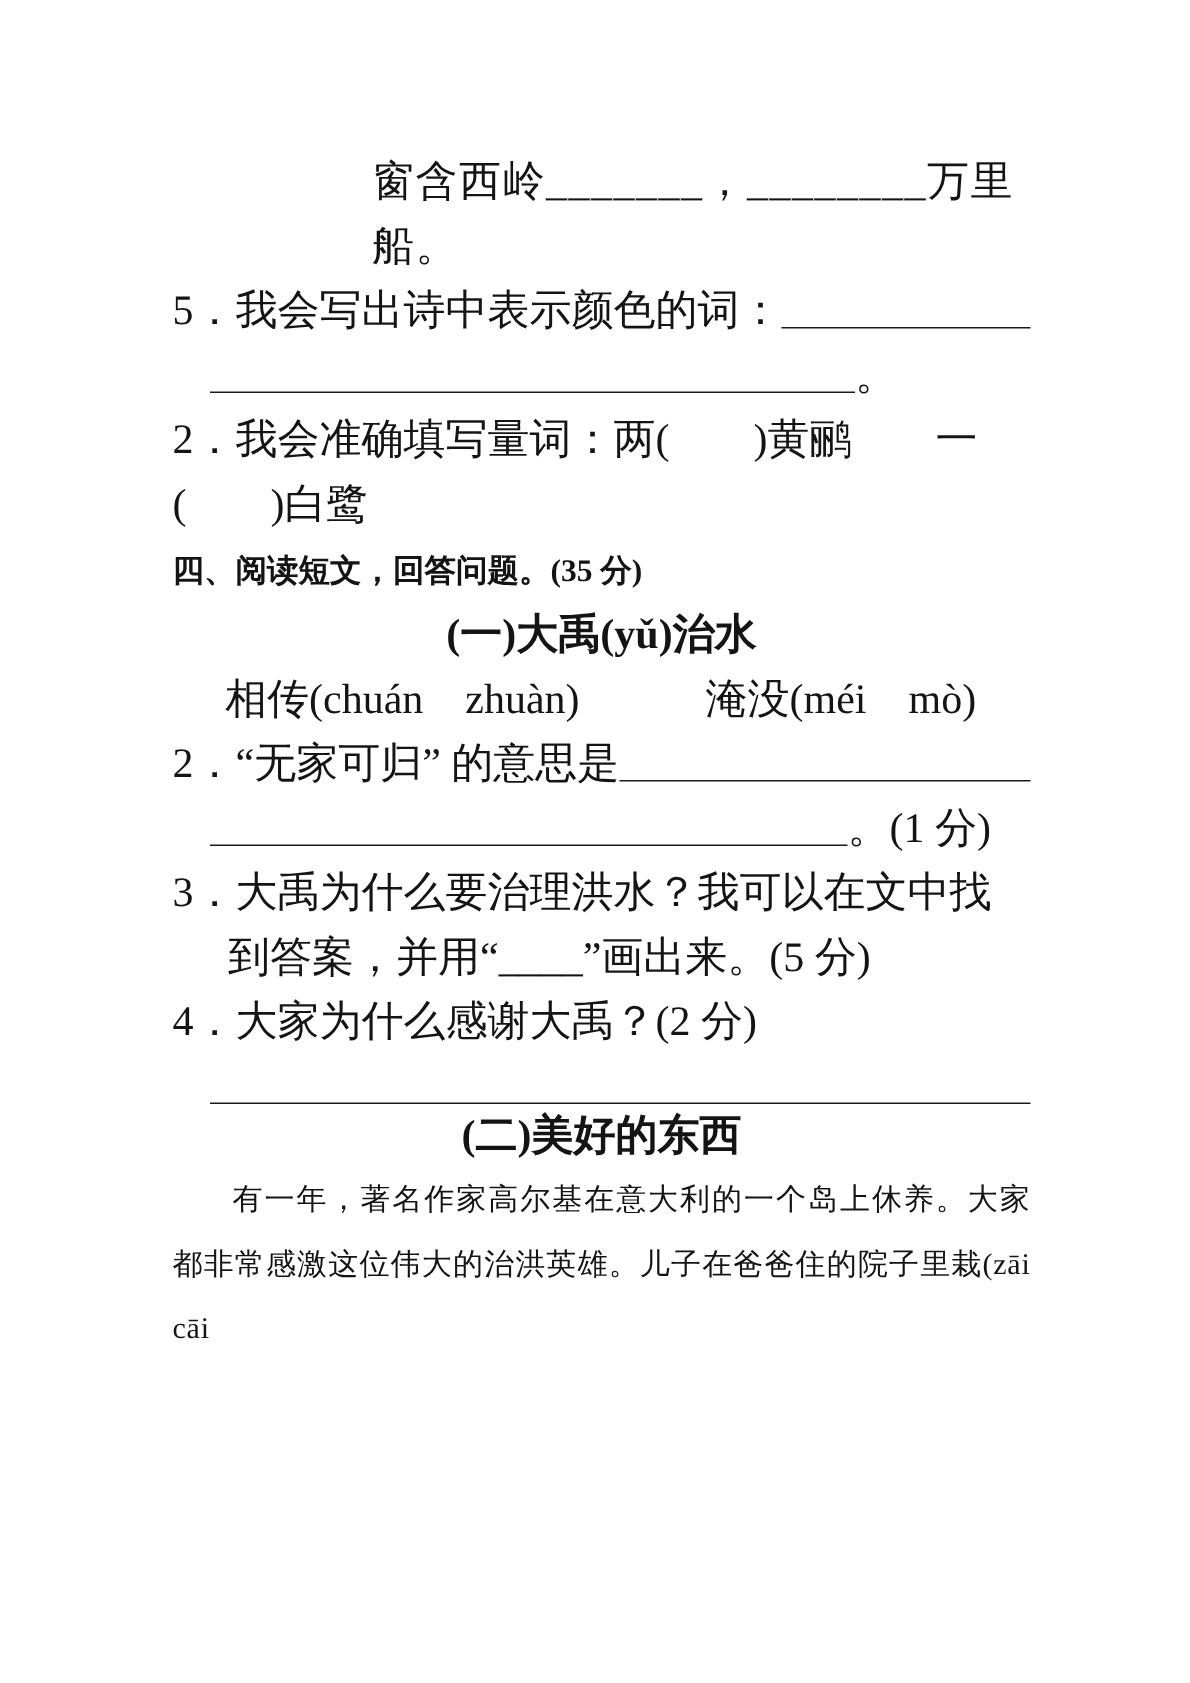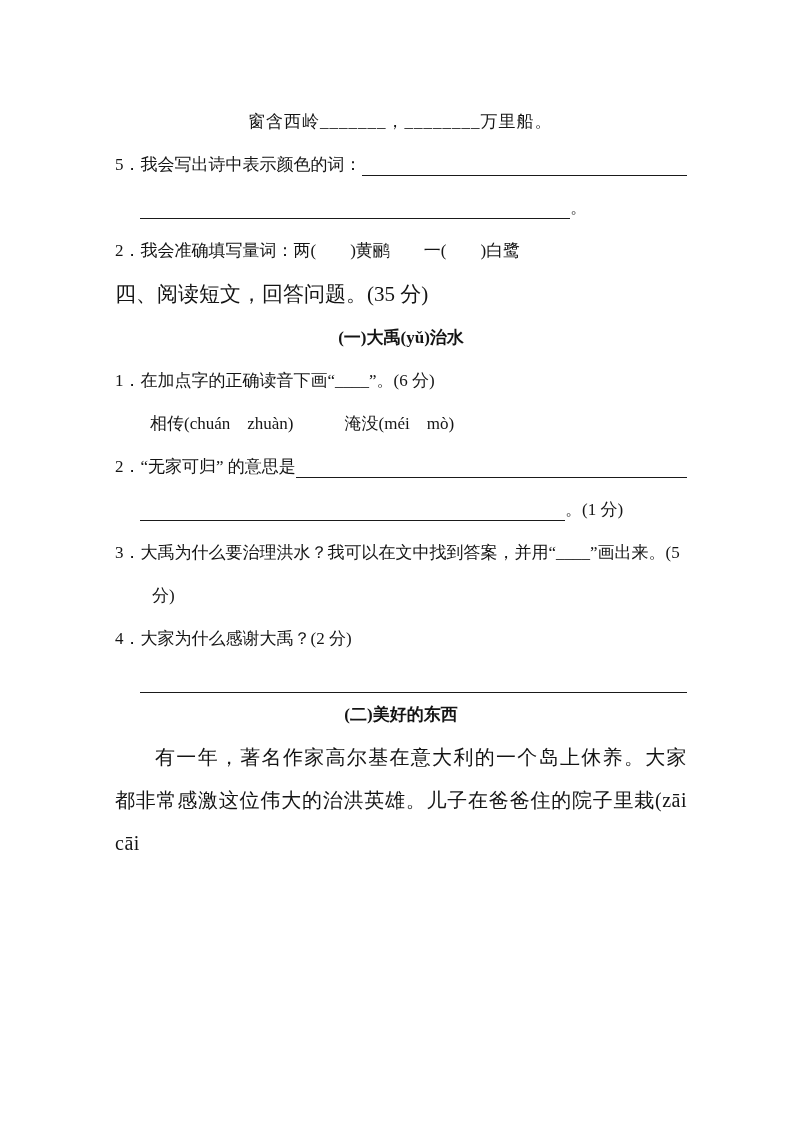--- a/index.html
+++ b/index.html
@@ -3,25 +3,25 @@
 <meta charset="utf-8">
 <style>
   * { margin:0; padding:0; box-sizing:border-box; }
   html,body { background:#ffffff; }
   body {
     width:793px; height:1122px; overflow:hidden;
     color:#141414;
     font-family:"Liberation Serif","DejaVu Serif",serif;
   }
   .page { padding:100px 106px 0 115px; }
-  .line { font-size:17px; line-height:43px; }
+  .line { font-size:28px; line-height:43px; }
   .poem { padding-left:133px; letter-spacing:1px; }
   .center { text-align:center; }
   .bold { font-weight:bold; }
-  .heading { font-size:21px; font-weight:normal; line-height:44px; }
+  .heading { font-size:21px; font-weight:bold; line-height:44px; }
   .passage {
     font-size:20px; line-height:43px;
     text-align:justify; text-indent:2em;
     letter-spacing:0.5px;
   }
   .fill-line { display:flex; align-items:flex-start; }
   .fill-line > span { white-space:nowrap; }
   .blank { display:block; height:33px; border-bottom:1.6px solid #1a1a1a; }
   .grow { flex:1 1 auto; }
   .w430 { width:430px; flex:0 0 auto; }
@@ -47,21 +47,20 @@
     <span>。</span>
   </div>
 
   <div class="line">2．我会准确填写量词：两(　　)黄鹂　　一(　　)白鹭</div>
 
   <div class="line heading">四、阅读短文，回答问题。(35 分)</div>
 
   <div class="line center bold">(一)大禹(yǔ)治水</div>
 
 
-  <div class="line">1．在加点字的正确读音下画“____”。(6 分)</div>
 
   <div class="line indent35">相传(chuán　zhuàn)　　　淹没(méi　mò)</div>
 
   <div class="line fill-line">
     <span>2．“无家可归” 的意思是</span>
     <span class="blank grow"></span>
   </div>
 
   <div class="line fill-line indent">
     <span class="blank w425"></span>

